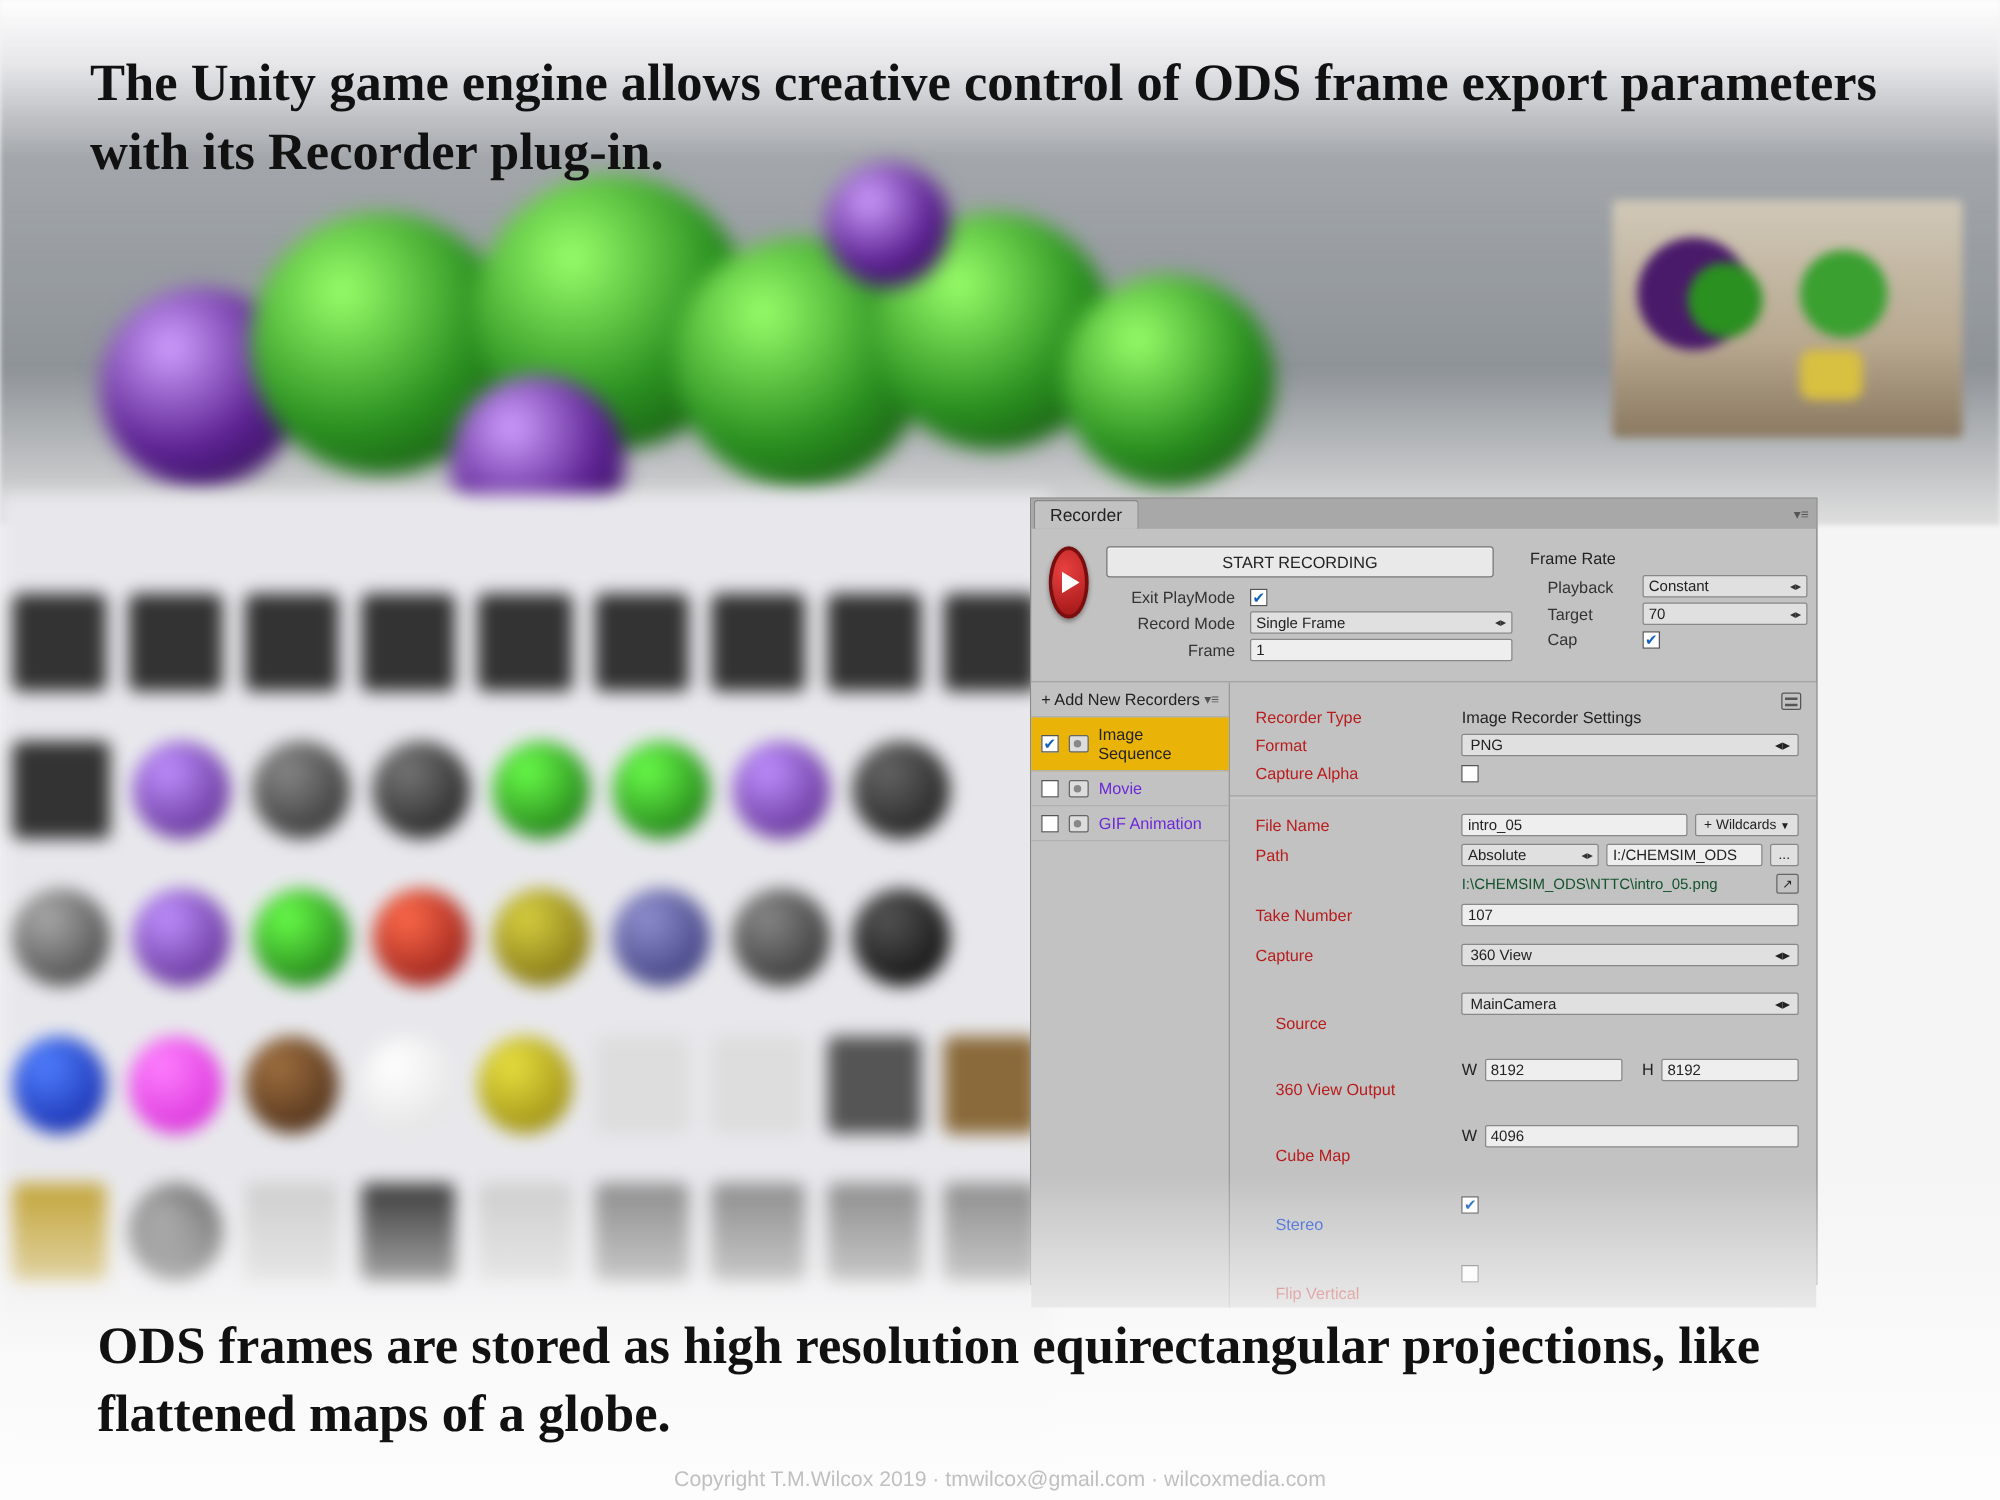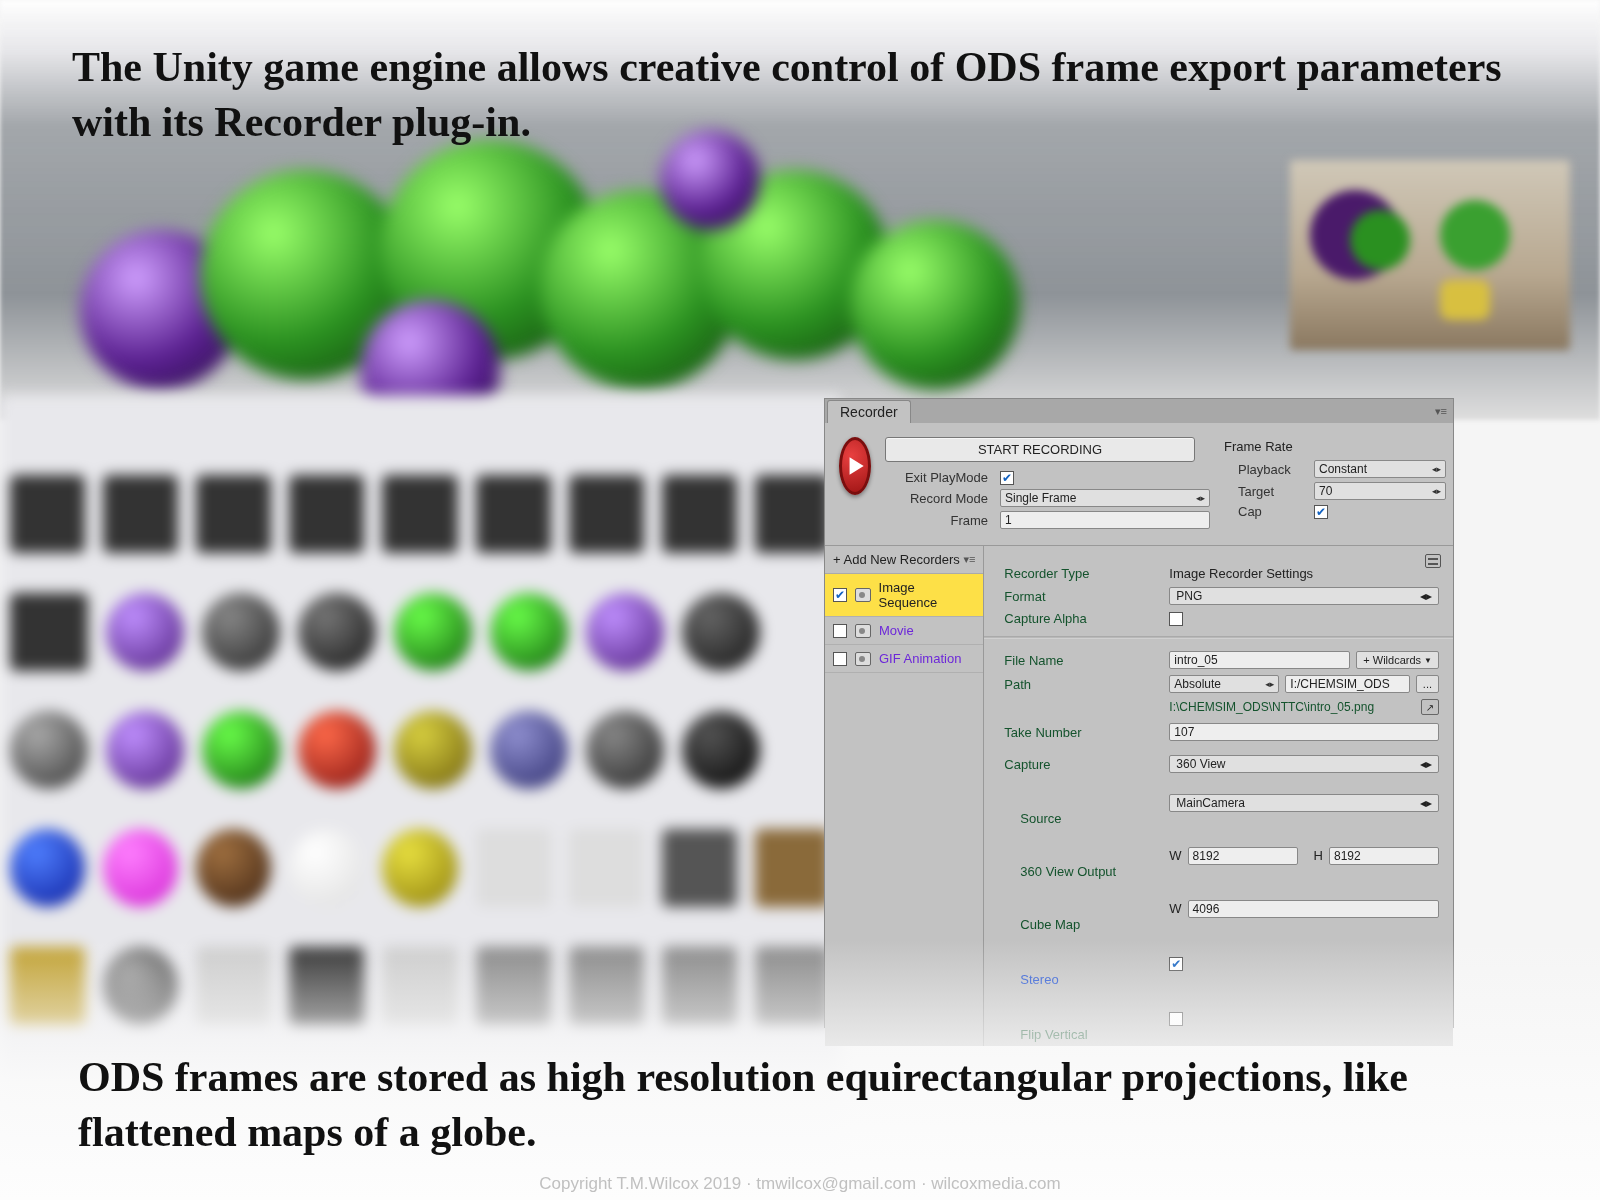--- a/index.html
+++ b/index.html
@@ -98,31 +98,31 @@
   .fr-title { margin-bottom:6px; color:#222; }
   .fr-row { display:flex; align-items:center; margin-bottom:4px; }
   .fr-label { width: 90px; padding-left: 14px; color:#333; }
   .sel-sm { background:#e0e0e0; border:1px solid #888; border-radius:2px; padding:1px 4px; font-size:12px; height:18px; display:flex; align-items:center; justify-content:space-between; width:132px; }
 
   .mid-section { display:flex; height: 500px; }
   .rec-list { width: 235px; border-right: 1px solid #999; background:#c2c2c2; }
   .add-row { display:flex; align-items:center; padding:6px 8px; border-bottom:1px solid #aaa; font-size:13px; }
   .add-row .drag { margin-left:auto; color:#555; font-size:11px; }
   .list-item { display:flex; align-items:center; gap:8px; padding:6px 8px; border-bottom:1px solid #b0b0b0; font-size:13px; }
-  .list-item.sel-item { background:#fde047; }
+  .list-item.sel-item { background:#eab308; }
   .list-item.dim { color:#6d28d9; }
   .mini-icon { width:16px; height:14px; border:1px solid #666; background:#ddd; border-radius:2px; position:relative; }
   .mini-icon::after { content:""; position:absolute; left:3px; top:3px; width:6px; height:6px; background:#888; border-radius:50%; }
 
   .settings { flex:1; padding: 20px 14px 10px 20px; background:#c2c2c2; position:relative; }
   .preset-icon { position:absolute; right:12px; top:8px; width:16px; height:14px; border:1px solid #555; border-radius:2px; }
   .preset-icon::before, .preset-icon::after { content:""; position:absolute; background:#555; height:2px; left:2px; right:2px; }
   .preset-icon::before { top:3px; } .preset-icon::after { top:8px; }
   .srow { display:flex; align-items:center; margin-bottom:6px; font-size:13px; }
-  .slabel { width: 165px; color:#14532d; }
+  .slabel { width: 165px; color:#b91c1c; }
   .slabel.indent { padding-left: 16px; margin-top: 32px; }
   .slabel.indent2 { padding-left: 28px; }
   .sval { flex:1; display:flex; align-items:center; gap:6px; }
   .wide-sel { flex:1; background:#e0e0e0; border:1px solid #888; border-radius:2px; padding:1px 6px; font-size:12px; height:18px; display:flex; align-items:center; justify-content:space-between; }
   .txt-sm { background:#eee; border:1px solid #888; border-radius:2px; padding:1px 4px; font-size:12px; height:18px; display:flex; align-items:center; }
   .btn-sm { background:#e0e0e0; border:1px solid #888; border-radius:2px; padding:1px 6px; font-size:11px; height:18px; display:flex; align-items:center; }
   .divider { height:3px; background:#b8b8b8; border-top:1px solid #aaa; border-bottom:1px solid #d0d0d0; margin: 10px -14px 12px -20px; }
   .link-blue { color:#2050d0; }
   .readonly-path { flex:1; font-size:12px; color:#14532d; }
   .open-icon { width:18px; height:16px; border:1px solid #666; border-radius:2px; display:flex; align-items:center; justify-content:center; font-size:10px; }

